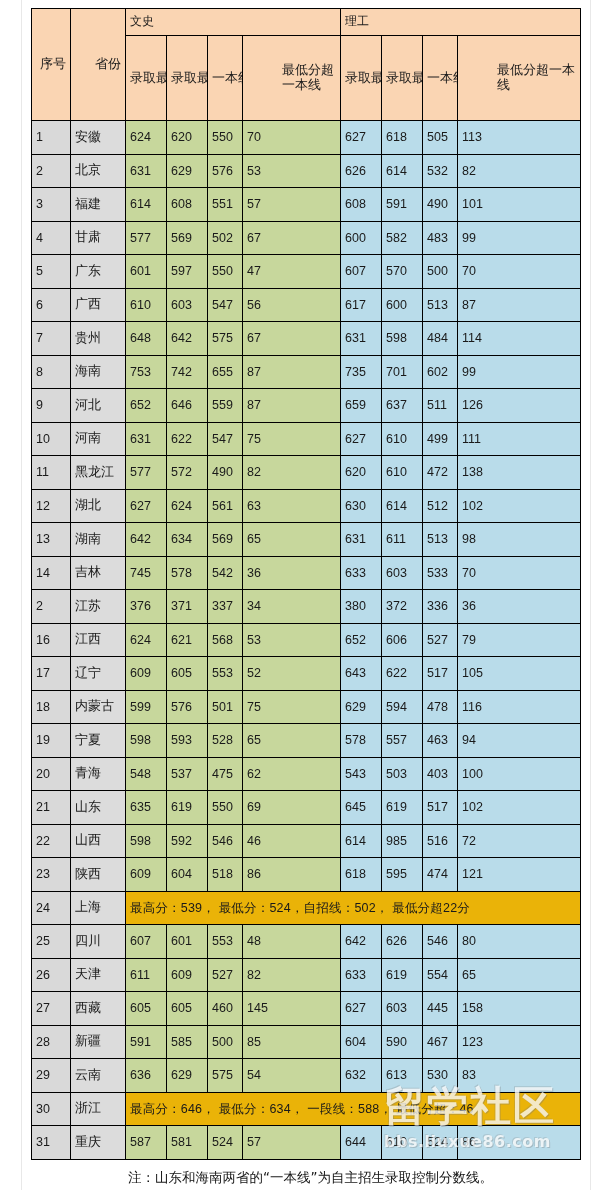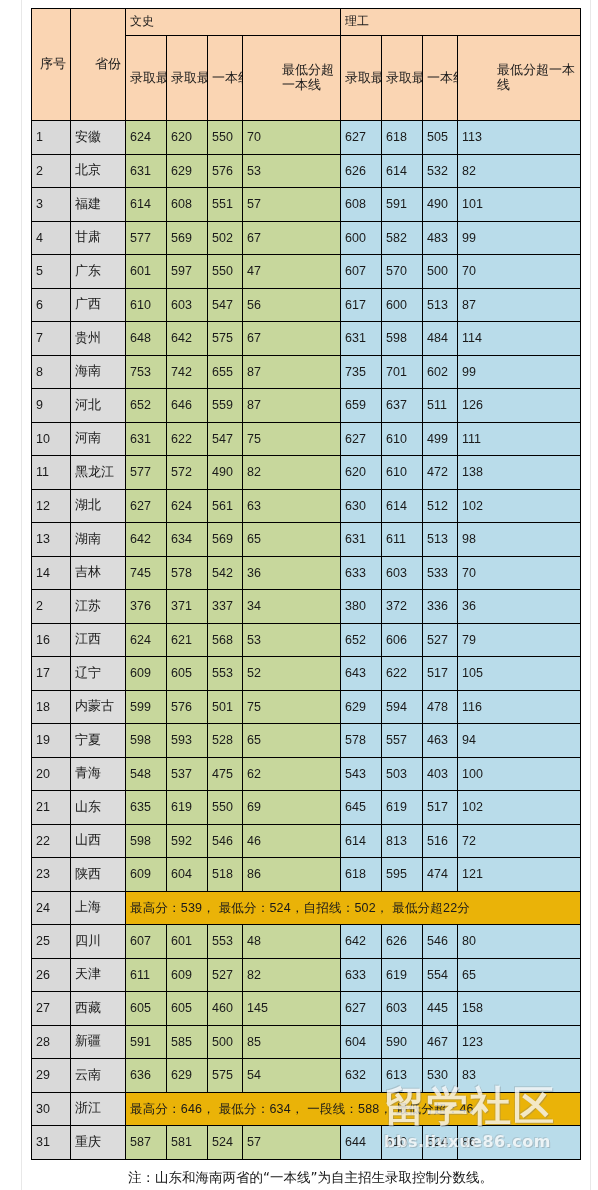--- a/index.html
+++ b/index.html
@@ -475,21 +475,21 @@
           <td class="c-blue">102</td>
         </tr>
         <tr>
           <td class="c-idx">22</td>
           <td class="c-prov">山西</td>
           <td class="c-green">598</td>
           <td class="c-green">592</td>
           <td class="c-green">546</td>
           <td class="c-green">46</td>
           <td class="c-blue">614</td>
-          <td class="c-blue">813</td>
+          <td class="c-blue">985</td>
           <td class="c-blue">516</td>
           <td class="c-blue">72</td>
         </tr>
         <tr>
           <td class="c-idx">23</td>
           <td class="c-prov">陕西</td>
           <td class="c-green">609</td>
           <td class="c-green">604</td>
           <td class="c-green">518</td>
           <td class="c-green">86</td>

